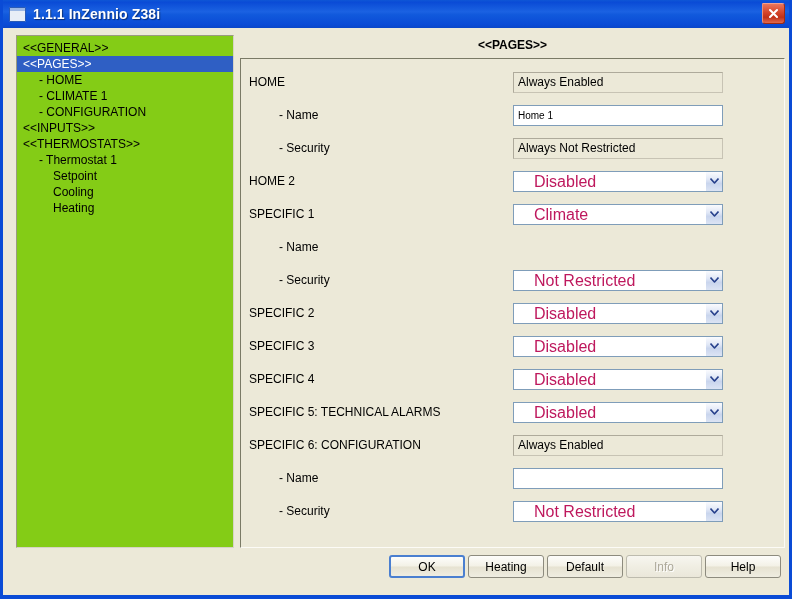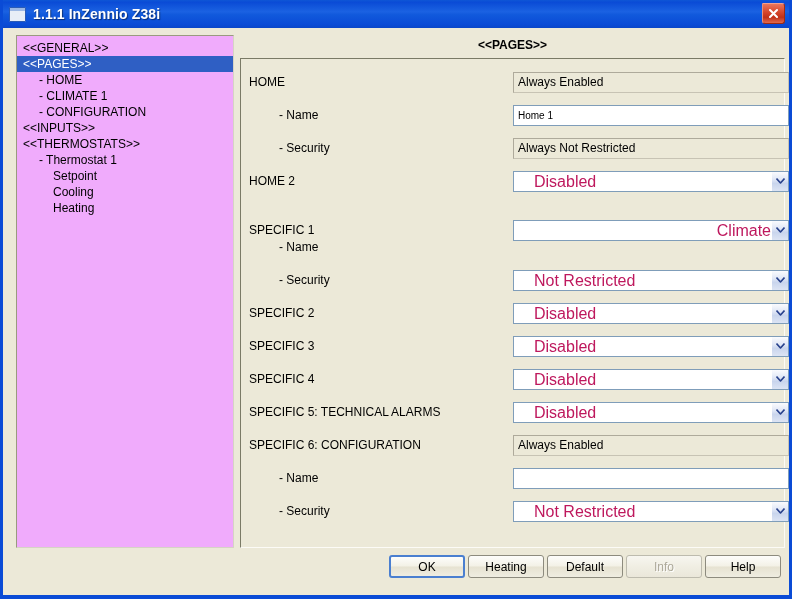--- a/index.html
+++ b/index.html
@@ -72,21 +72,21 @@
     left: 0; top: 28px;
     width: 786px; height: 564px;
     background: #ECE9D8;
   }
 
   
   .tree-panel {
     position: absolute;
     left: 13px; top: 7px;
     width: 218px; height: 513px;
-    background: #f0abfc;
+    background: #84cc16;
     border: 1px solid #9A9A80;
     border-right-color: #D6D3C4;
     border-bottom-color: #D6D3C4;
     overflow: hidden;
   }
   .tree-list { padding: 4px 0 0 0; }
   .tree-item {
     height: 16px;
     line-height: 16px;
     font-size: 12px;
@@ -137,21 +137,21 @@
     color: #000;
     white-space: nowrap;
     flex: none;
   }
   .row-label.main { padding-left: 8px; }
   .row-label.sub  { padding-left: 38px; }
 
   .field {
     position: absolute;
     left: 272px;
-    width: 276px;
+    width: 210px;
     height: 21px;
   }
 
   
   .field.readonly {
     background: #ECE9D8;
     border: 1px solid #C7C3B4;
     border-top-color: #AEAA9B;
     border-left-color: #AEAA9B;
     font-size: 12px;
@@ -290,21 +290,21 @@
             <div class="row-label main">HOME 2</div>
             <div class="field combo">
               <div class="combo-text">Disabled</div>
               <div class="combo-arrow">
                 <svg width="9" height="6" viewBox="0 0 9 6">
                   <path d="M0.5,0.5 L4.5,5 L8.5,0.5" fill="none" stroke="#28418C" stroke-width="1.6" stroke-linejoin="round"></path>
                 </svg>
               </div>
             </div>
           </div>
-          <div class="row" style="top: 160px; text-align: right;">
+          <div class="row" style="top: 144px;">
             <div class="row-label main">SPECIFIC 1</div>
             <div class="field combo">
               <div class="combo-text">Climate</div>
               <div class="combo-arrow">
                 <svg width="9" height="6" viewBox="0 0 9 6">
                   <path d="M0.5,0.5 L4.5,5 L8.5,0.5" fill="none" stroke="#28418C" stroke-width="1.6" stroke-linejoin="round"></path>
                 </svg>
               </div>
             </div>
           </div>

